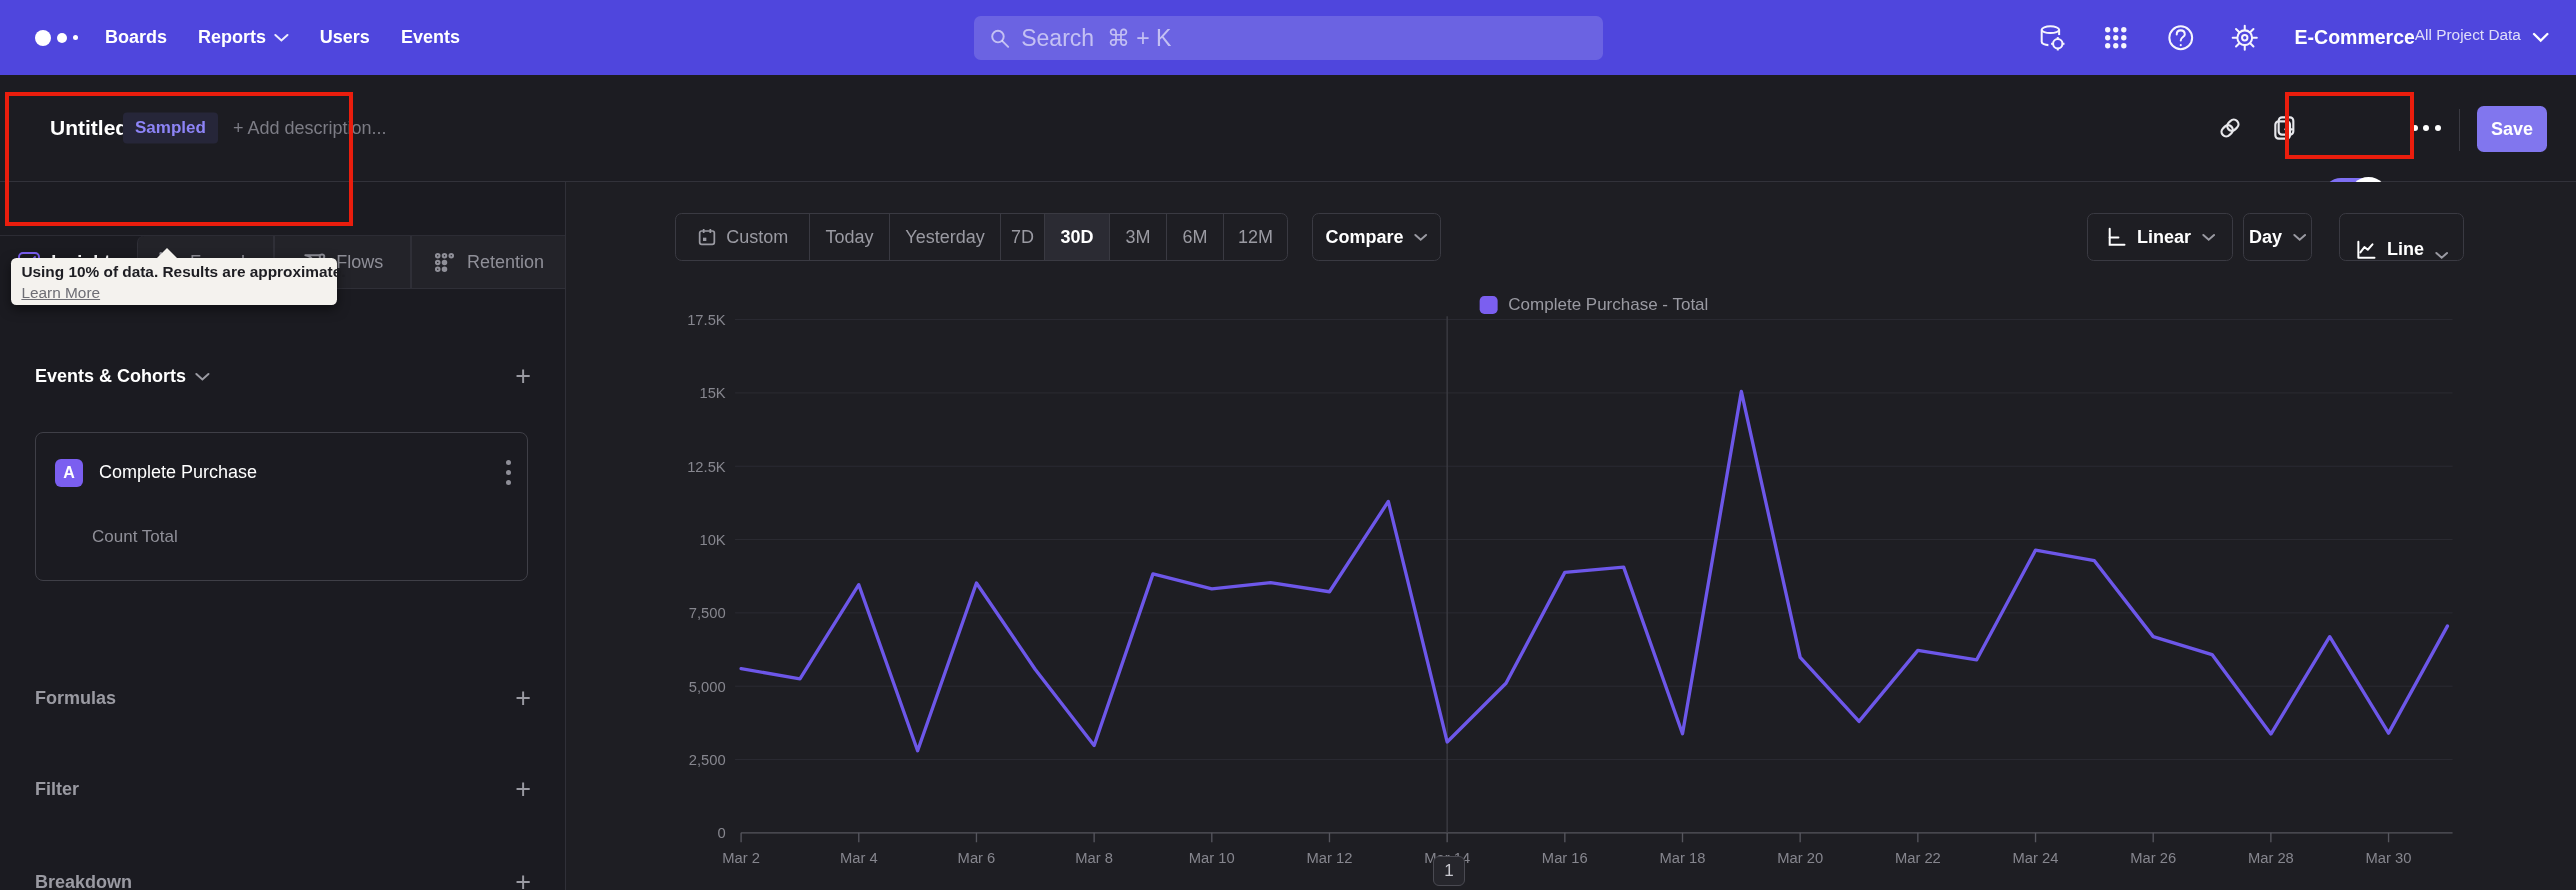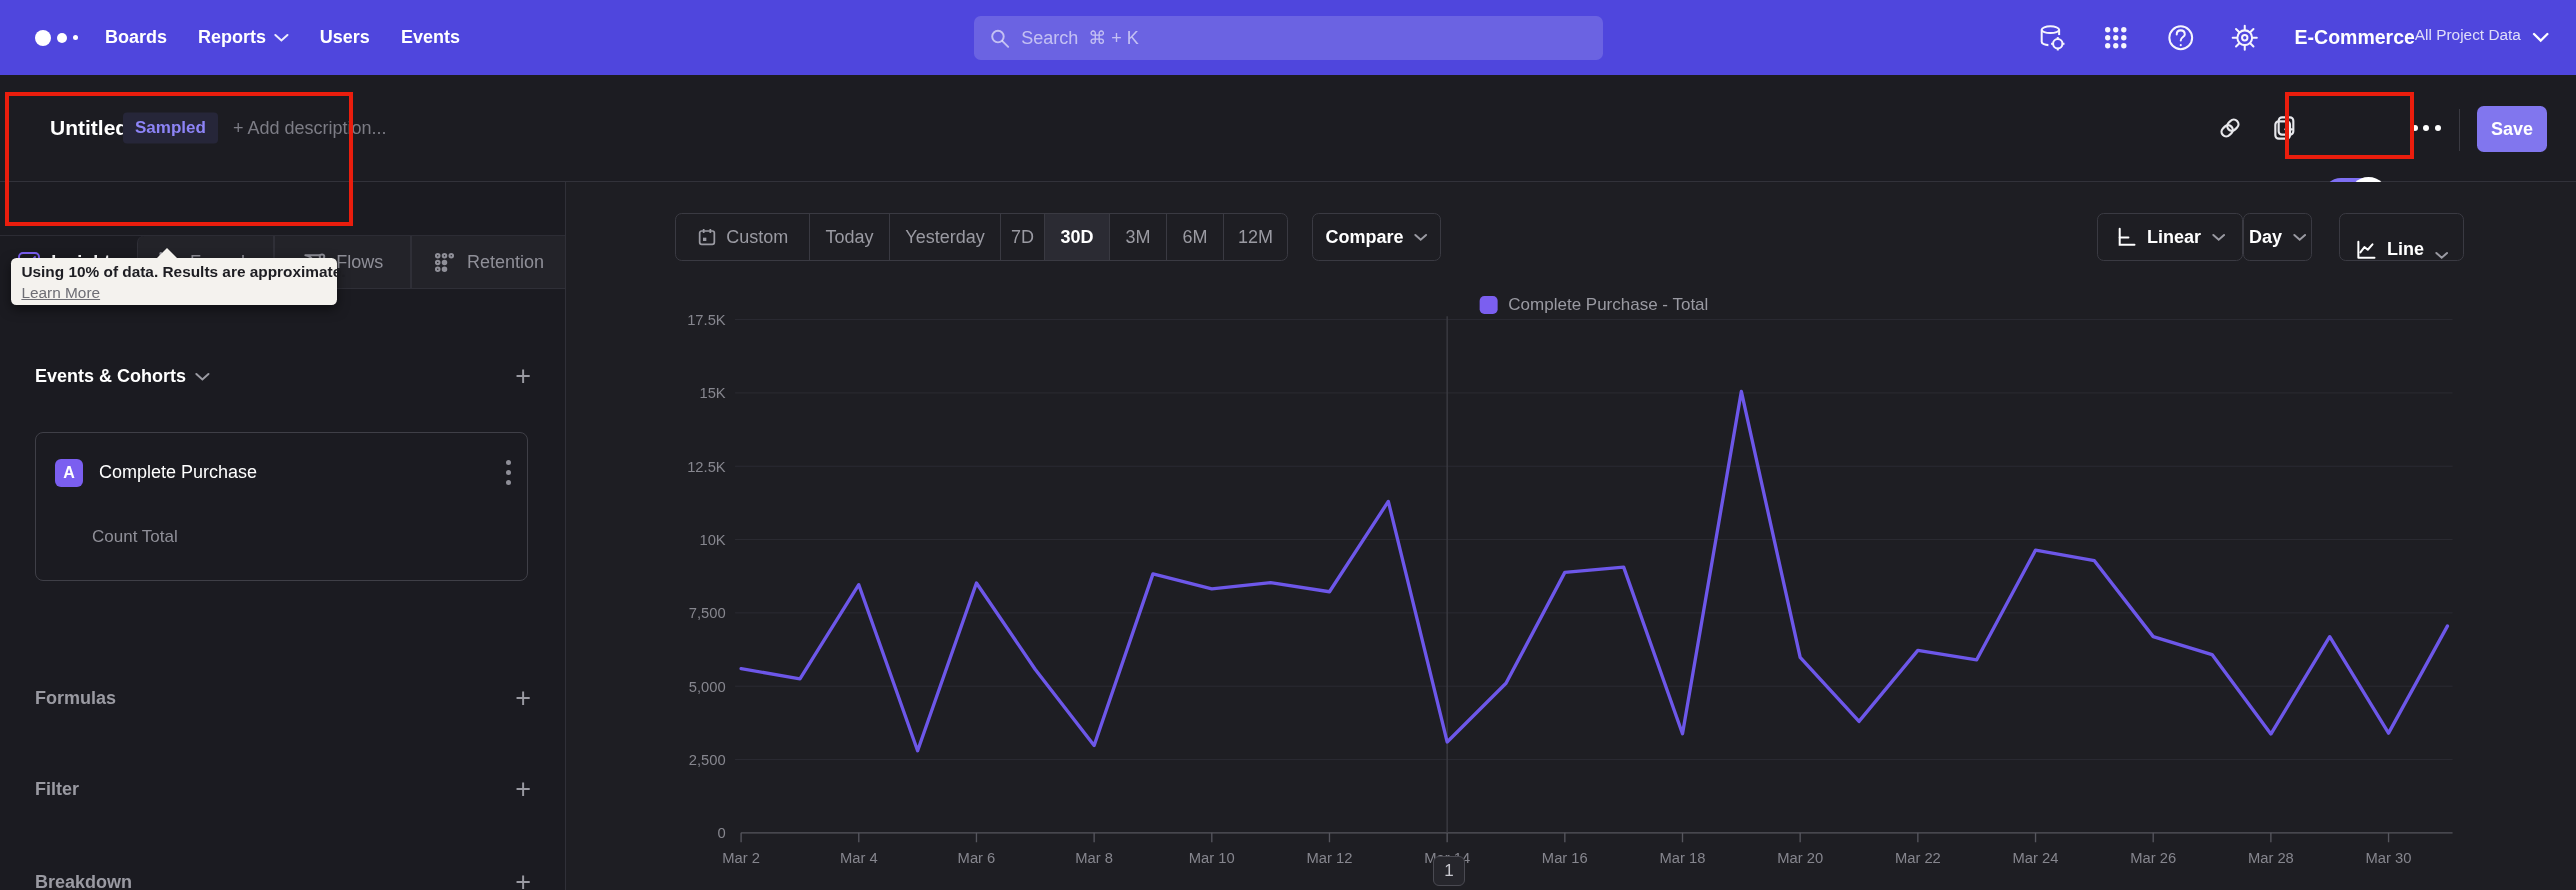--- a/index.html
+++ b/index.html
@@ -12,21 +12,21 @@
     display:flex; align-items:center; }
   .logo { position:absolute; left:35px; top:50%; transform:translateY(-50%); display:flex; align-items:center; gap:6px; }
   .logo .d1{ width:16px;height:16px;border-radius:50%;background:#fff;}
   .logo .d2{ width:10px;height:10px;border-radius:50%;background:#fff;}
   .logo .d3{ width:5.4px;height:5.4px;border-radius:50%;background:#fff;}
   .navitems { position:absolute; left:105px; top:0; height:75px; display:flex; align-items:center; gap:31px;justify-content:flex-end; }
   .navitem { color:#fff; font-size:18px; font-weight:600; display:flex; align-items:center; gap:8px; cursor:pointer; }
   .navitem svg { opacity:.9; }
   .searchbox { position:absolute; left:974px; top:16px; width:629px; height:44px; border-radius:6.7px;
     background:rgba(255,255,255,0.16); display:flex; align-items:center; padding:0 14.8px; gap:10.7px; }
-  .searchbox input { background:transparent; border:none; outline:none; color:#fff; font-size:18px; width:100%;
+  .searchbox input { background:transparent; border:none; outline:none; color:#fff; font-size:23px; width:100%;
     font-family:"Liberation Sans", sans-serif; }
   .searchbox input::placeholder { color:rgba(255,255,255,0.6); }
   .nav-right { position:absolute; right:0; top:0; height:75px; display:flex; align-items:center; }
   .nav-ico { width:29.5px; height:29.5px; color:#fff; opacity:.95; margin-right:35px; cursor:pointer; }
   .project { display:flex; line-height:1.2; margin-right:10.7px; cursor:pointer; }
   .project .pname { color:#fff; font-size:19.5px; font-weight:700; }
   .project .pscope { color:rgba(255,255,255,0.82); font-size:15.4px; }
   .proj-chev { color:#fff; margin-right:27px; cursor:pointer; }
 
   
@@ -89,21 +89,21 @@
   .rseg { display:flex; align-items:center; justify-content:center; gap:9.4px; color:#9a9aa2; font-size:18px;
     border-left:0.7px solid #3a3a42; cursor:pointer; padding:0; }
   .rseg:first-child { border-left:none; }
   .rseg.w-custom{ width:133px;} .rseg.w-today{width:80px;} .rseg.w-yest{width:111px;} .rseg.w-7d{width:44px;}
   .rseg.w-30d{width:65px;} .rseg.w-3m{width:57px;} .rseg.w-6m{width:57px;} .rseg.w-12m{width:64px;}
   .rseg.active { background:#2b2b33; color:#fff; font-weight:700; }
   .dropbtn { position:absolute; top:0; height:48px; border:0.7px solid #3a3a42; border-radius:6.7px; display:flex;
     align-items:center; justify-content:center; gap:10.7px; color:#fff; font-size:18px; font-weight:600; cursor:pointer; }
   .dropbtn .chev { color:#9a9aa2; }
   .btn-compare { left:746px; width:129px; }
-  .btn-linear { left:1521px; width:146px;margin-left:10px; }
+  .btn-linear { left:1521px; width:146px; }
   .btn-day { left:1677px; width:69px; }
   .btn-line { left:1773px; width:125px;align-items:flex-end; }
   .legend { position:absolute; left:1028px; top:113px; transform:translateX(-50%); display:flex; align-items:center; gap:10.7px; z-index:2; }
   .legend .swatch { width:18px; height:18px; border-radius:4.7px; background:#7b5ff0; }
   .legend .ltext { color:#9a9aa2; font-size:17px; }
   #chart-svg { position:absolute; left:0; top:0; z-index:1; }
   .pagebox { position:absolute; left:867px; top:674px; width:32px; height:30px; border:1.3px solid #4a4a52; border-radius:6px;
     background:#26262c; color:#c8c8cf; font-size:17px; display:flex; align-items:center; justify-content:center; cursor:pointer; z-index:2; }
 </style>
 </head>

